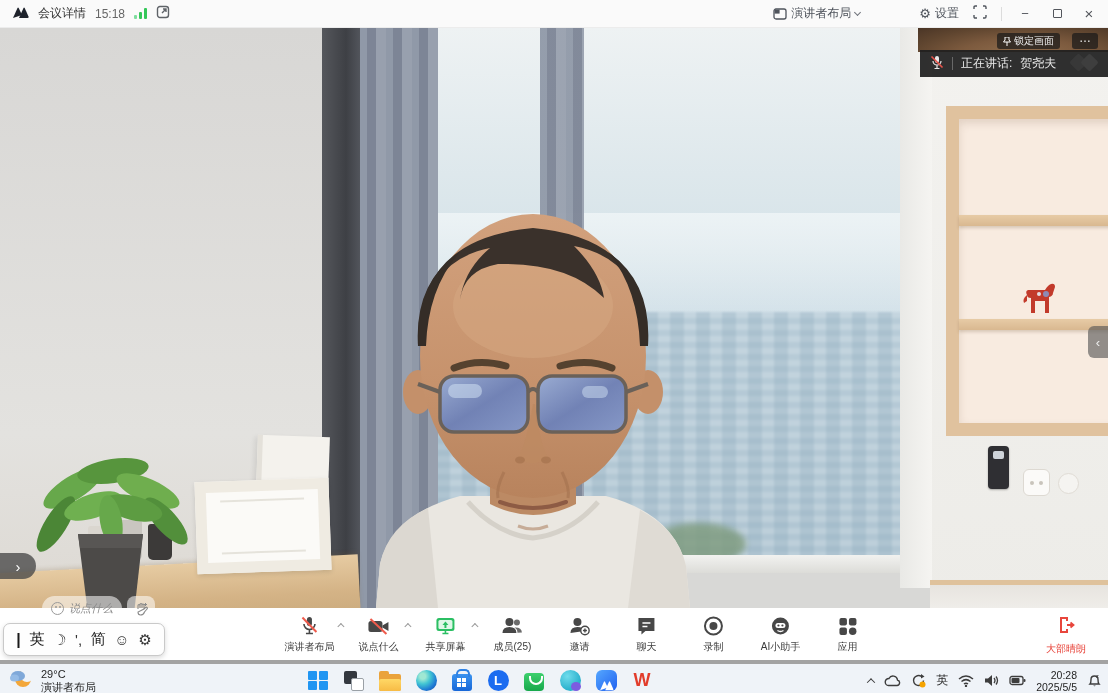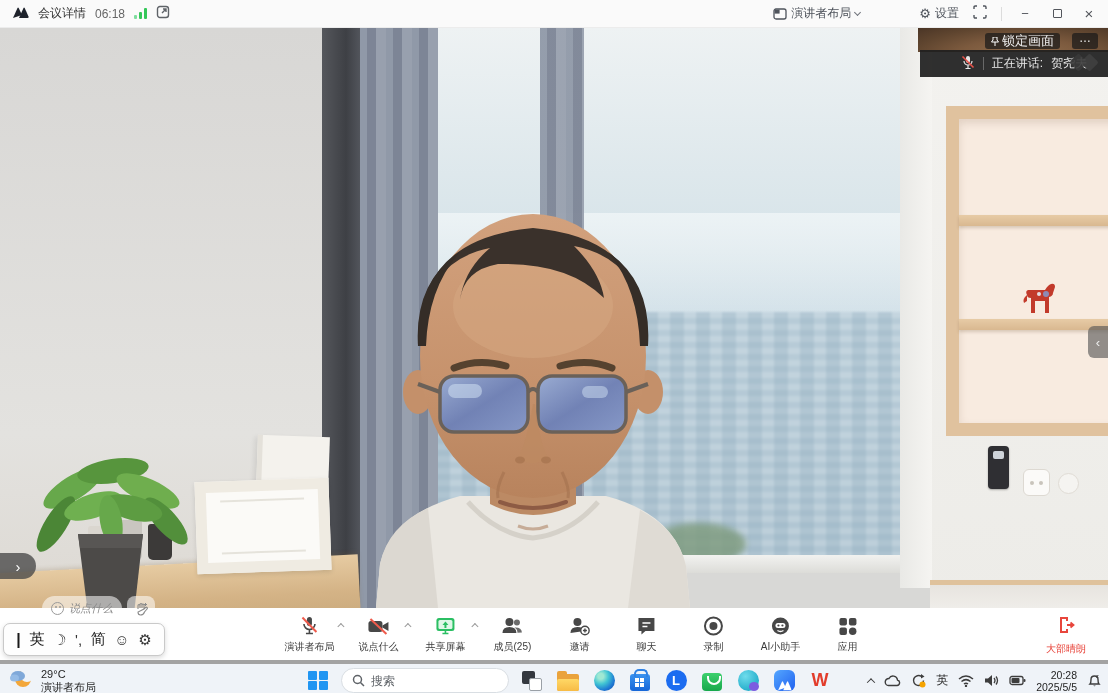--- a/index.html
+++ b/index.html
@@ -65,25 +65,25 @@
   .cups i { display:block; border-radius:3px 3px 5px 5px; }
   .cups i:nth-child(1){width:22px;height:34px;background:#dad6cf;}
   .cups i:nth-child(2){width:26px;height:40px;background:#c9c6c0;}
   .cups i:nth-child(3){width:24px;height:36px;background:#3c3a39;}
   .plant { position:absolute; left:18px; top:408px; }
   .person { position:absolute; left:368px; top:168px; z-index:5; }
   .corner-basket { position:absolute; right:0; top:0; width:190px; height:24px;
     background:radial-gradient(ellipse at 55% 120%, #93704f 0%, #7c5a3e 45%, #5f452f 75%, #4a3526 100%); }
   
   .pin-pill { position:absolute; right:48px; top:5px; height:16px; display:flex; align-items:center; gap:3px; padding:0 6px;
-    background:rgba(25,25,25,.72); border-radius:3px; color:#f0f0f0; font-size:13px; z-index:12; }
+    background:rgba(25,25,25,.72); border-radius:3px; color:#f0f0f0; font-size:10px; z-index:12; }
   .more-pill { position:absolute; right:10px; top:5px; width:26px; height:16px; background:rgba(25,25,25,.72); border-radius:3px;
     color:#f0f0f0; font-size:12px; text-align:center; line-height:10px; z-index:12; }
   .toast { position:absolute; right:0; top:22px; width:188px; height:27px; background:rgba(30,30,30,.92);
-    display:flex; align-items:center; gap:8px; padding-left:20px; color:#ececec; font-size:12px; z-index:12;justify-content:center; }
+    display:flex; align-items:center; gap:8px; padding-left:10px; color:#ececec; font-size:12px; z-index:12; }
   .toast .tdiv { width:1px; height:13px; background:rgba(255,255,255,.28); }
   .toast .wm { position:absolute; right:4px; top:3px; width:34px; height:20px; opacity:.9; }
   .wm i { position:absolute; width:13px; height:13px; background:#3a3a3a; transform:rotate(45deg); border-radius:2px; }
   .wm i:nth-child(1){left:2px;top:3px;} .wm i:nth-child(2){left:13px;top:3px;background:#404040;}
   .edge-pill-left { position:absolute; left:0; top:525px; width:36px; height:26px; background:rgba(72,72,72,.78);
     border-radius:0 13px 13px 0; color:#fff; font-size:15px; display:flex; align-items:center; justify-content:center; z-index:12; }
   .edge-pill-right { position:absolute; right:0; top:298px; width:20px; height:32px; background:rgba(84,84,84,.62);
     border-radius:6px 0 0 6px; color:#eee; font-size:13px; display:flex; align-items:center; justify-content:center; z-index:12; }
   
   .dock { position:absolute; top:608px; left:0; right:0; height:52px; background:#fff; z-index:20; }
@@ -150,21 +150,21 @@
 
   <div class="titlebar">
     <div class="tb-left">
       <span>
         <svg width="17" height="13" viewBox="0 0 17 13">
             <path d="M1 12 L5.5 2 Q6 1 6.7 2 L10 9 Z" fill="#1e222b"></path>
             <path d="M7 12 L11.5 2 Q12 1 12.7 2 L16.5 10.5 Q17 12 15.5 12 Z" fill="#1e222b"></path>
           </svg>
       </span>
       <span>会议详情</span>
-      <span class="timer">06:18</span>
+      <span class="timer">15:18</span>
       <span class="sigbars">
           <i></i>
           <i></i>
           <i></i>
         </span>
       <span>
         <svg width="14" height="14" viewBox="0 0 14 14" fill="none" stroke="#5f6368" stroke-width="1.4">
             <rect x="1.5" y="1.5" width="11" height="11" rx="2.5"></rect>
             <path d="M6 8 L10 4 M7 4 h3 v3"></path>
           </svg>
@@ -481,27 +481,20 @@
     </div>
     <div class="tb-apps">
       <div class="slot">
           <span class="ic-start">
             <i></i>
             <i></i>
             <i></i>
             <i></i>
           </span>
         </div>
-      <div class="search-pill">
-        <svg width="13" height="13" viewBox="0 0 13 13">
-            <circle cx="5.5" cy="5.5" r="4" fill="none" stroke="#5f6368" stroke-width="1.5"></circle>
-            <path d="M8.5 8.5 L12 12" stroke="#5f6368" stroke-width="1.5"></path>
-          </svg>
-        <input placeholder="搜索" style="">
-      </div>
       <div class="slot">
           <span class="tv">
             <span class="b1"></span>
             <span class="b2"></span>
           </span>
         </div>
       <div class="slot">
           <span class="folder"></span>
         </div>
       <div class="slot">

